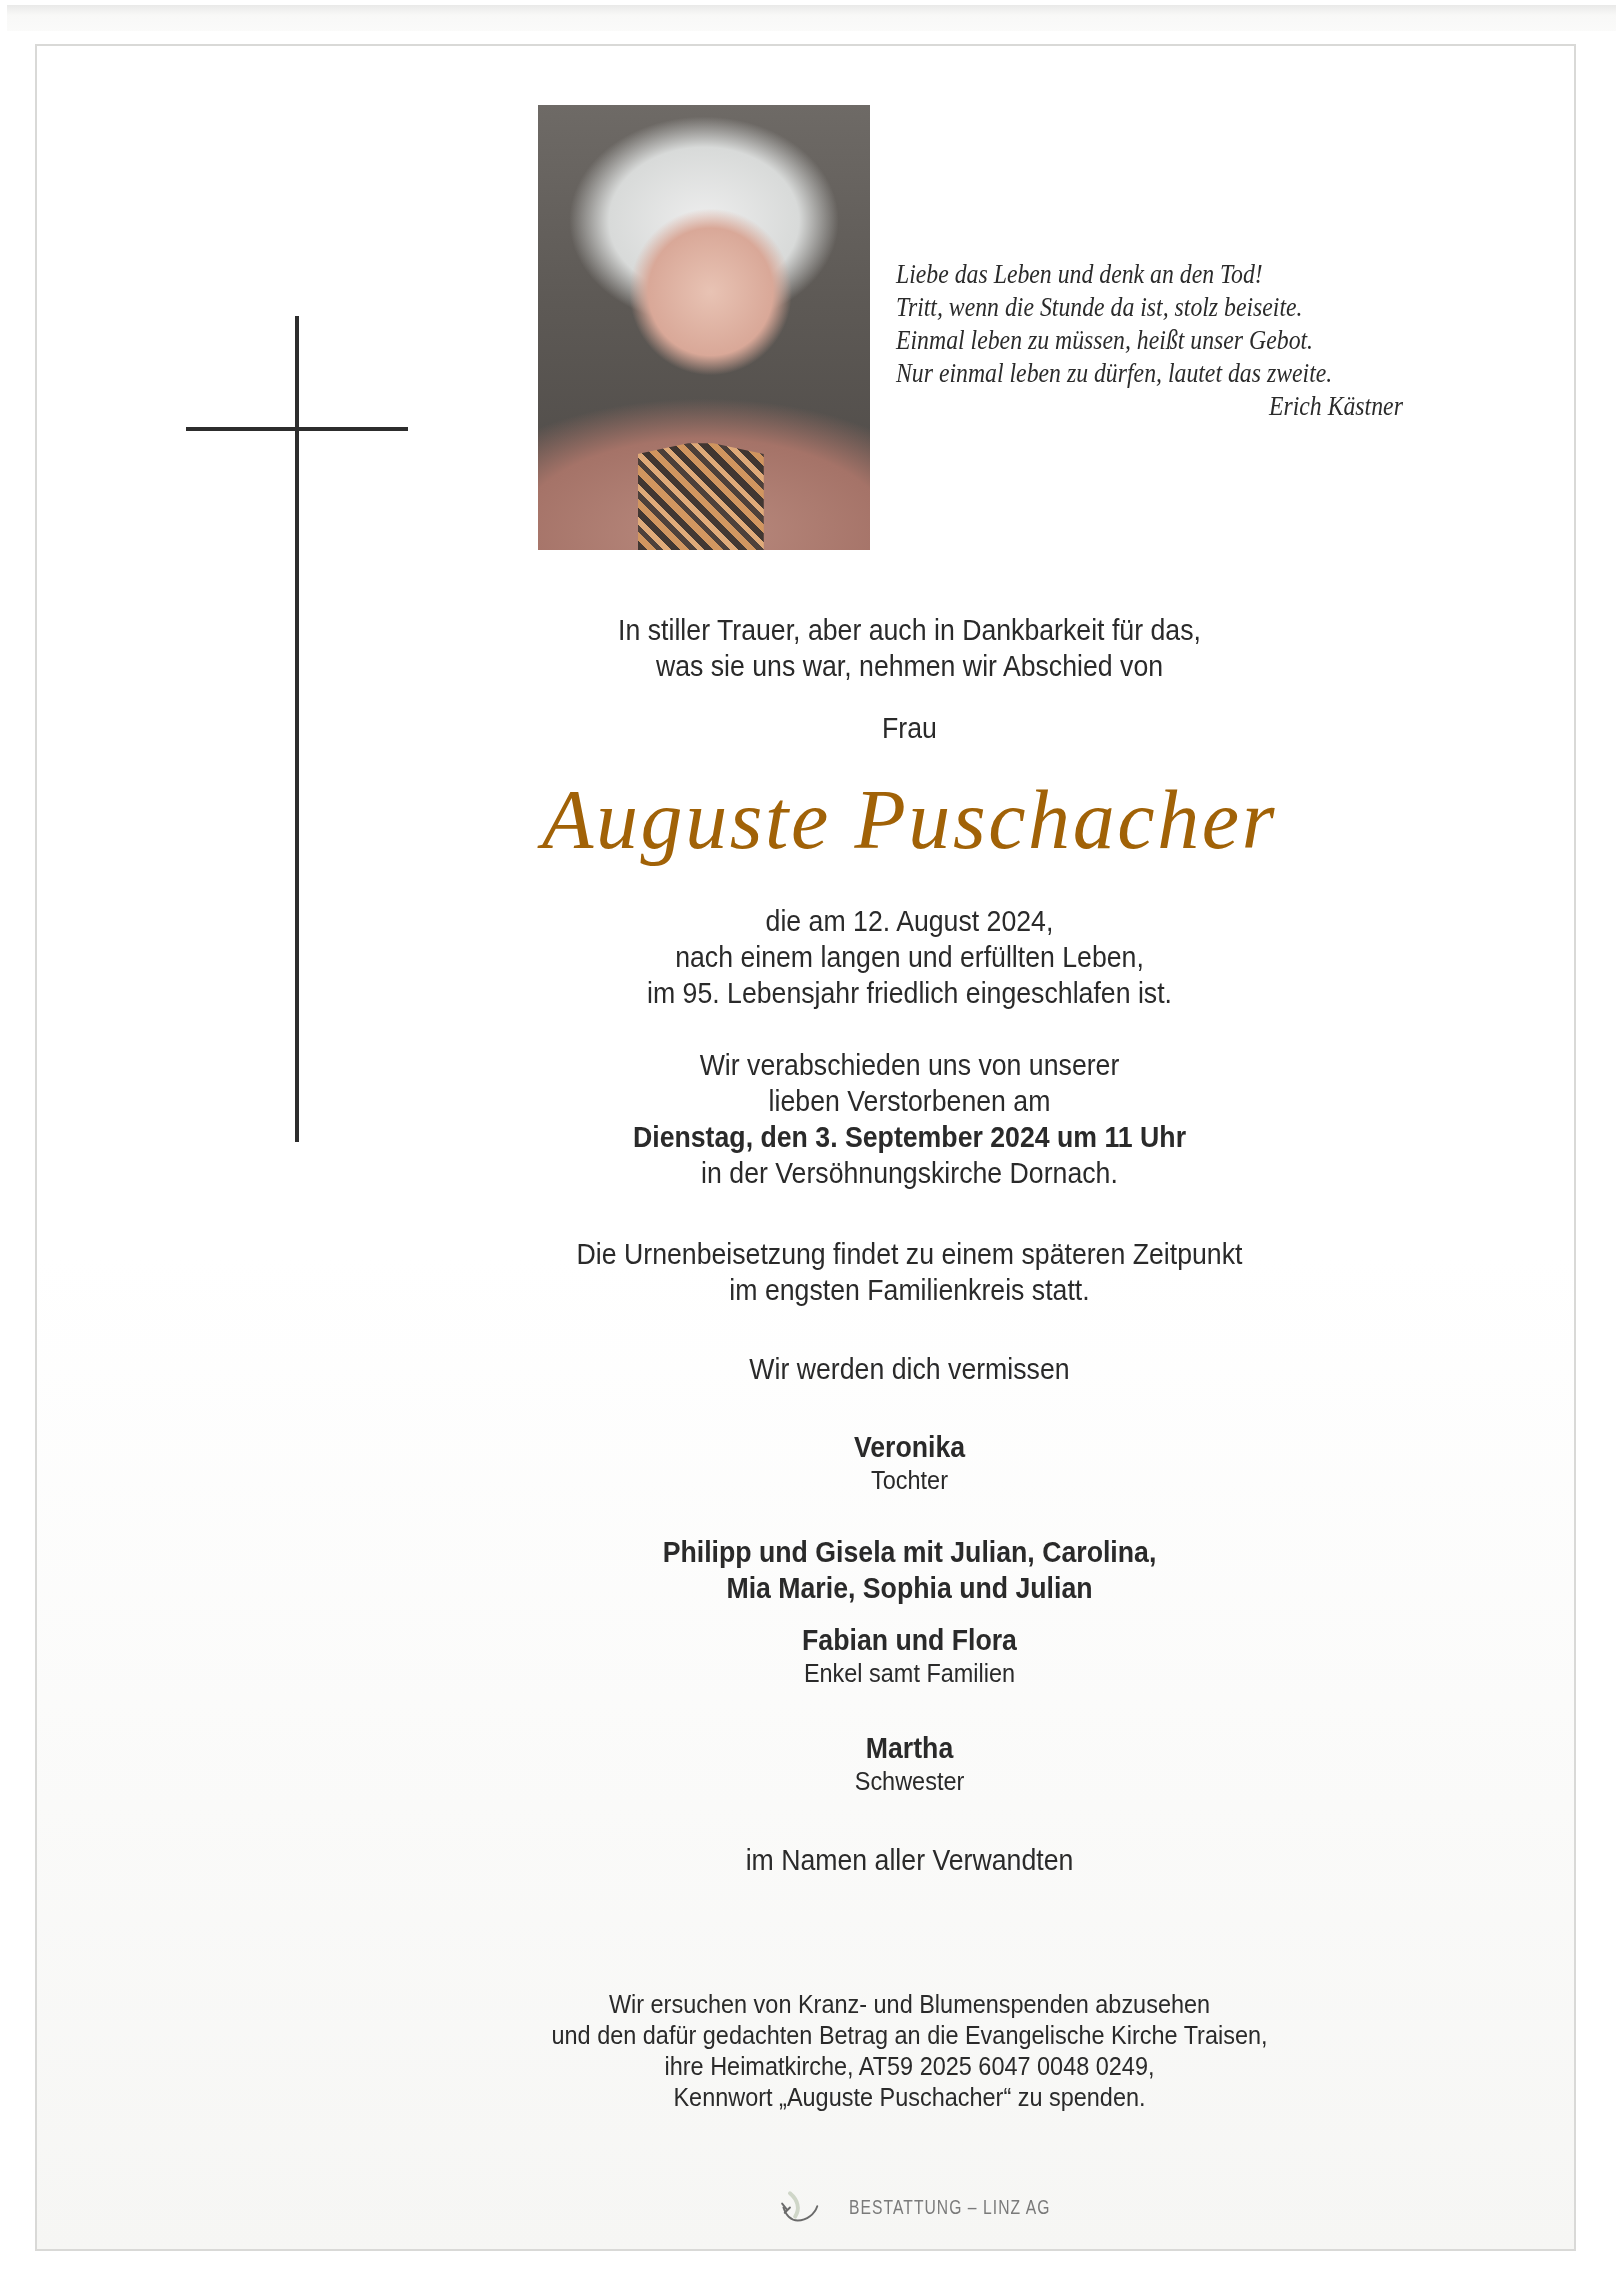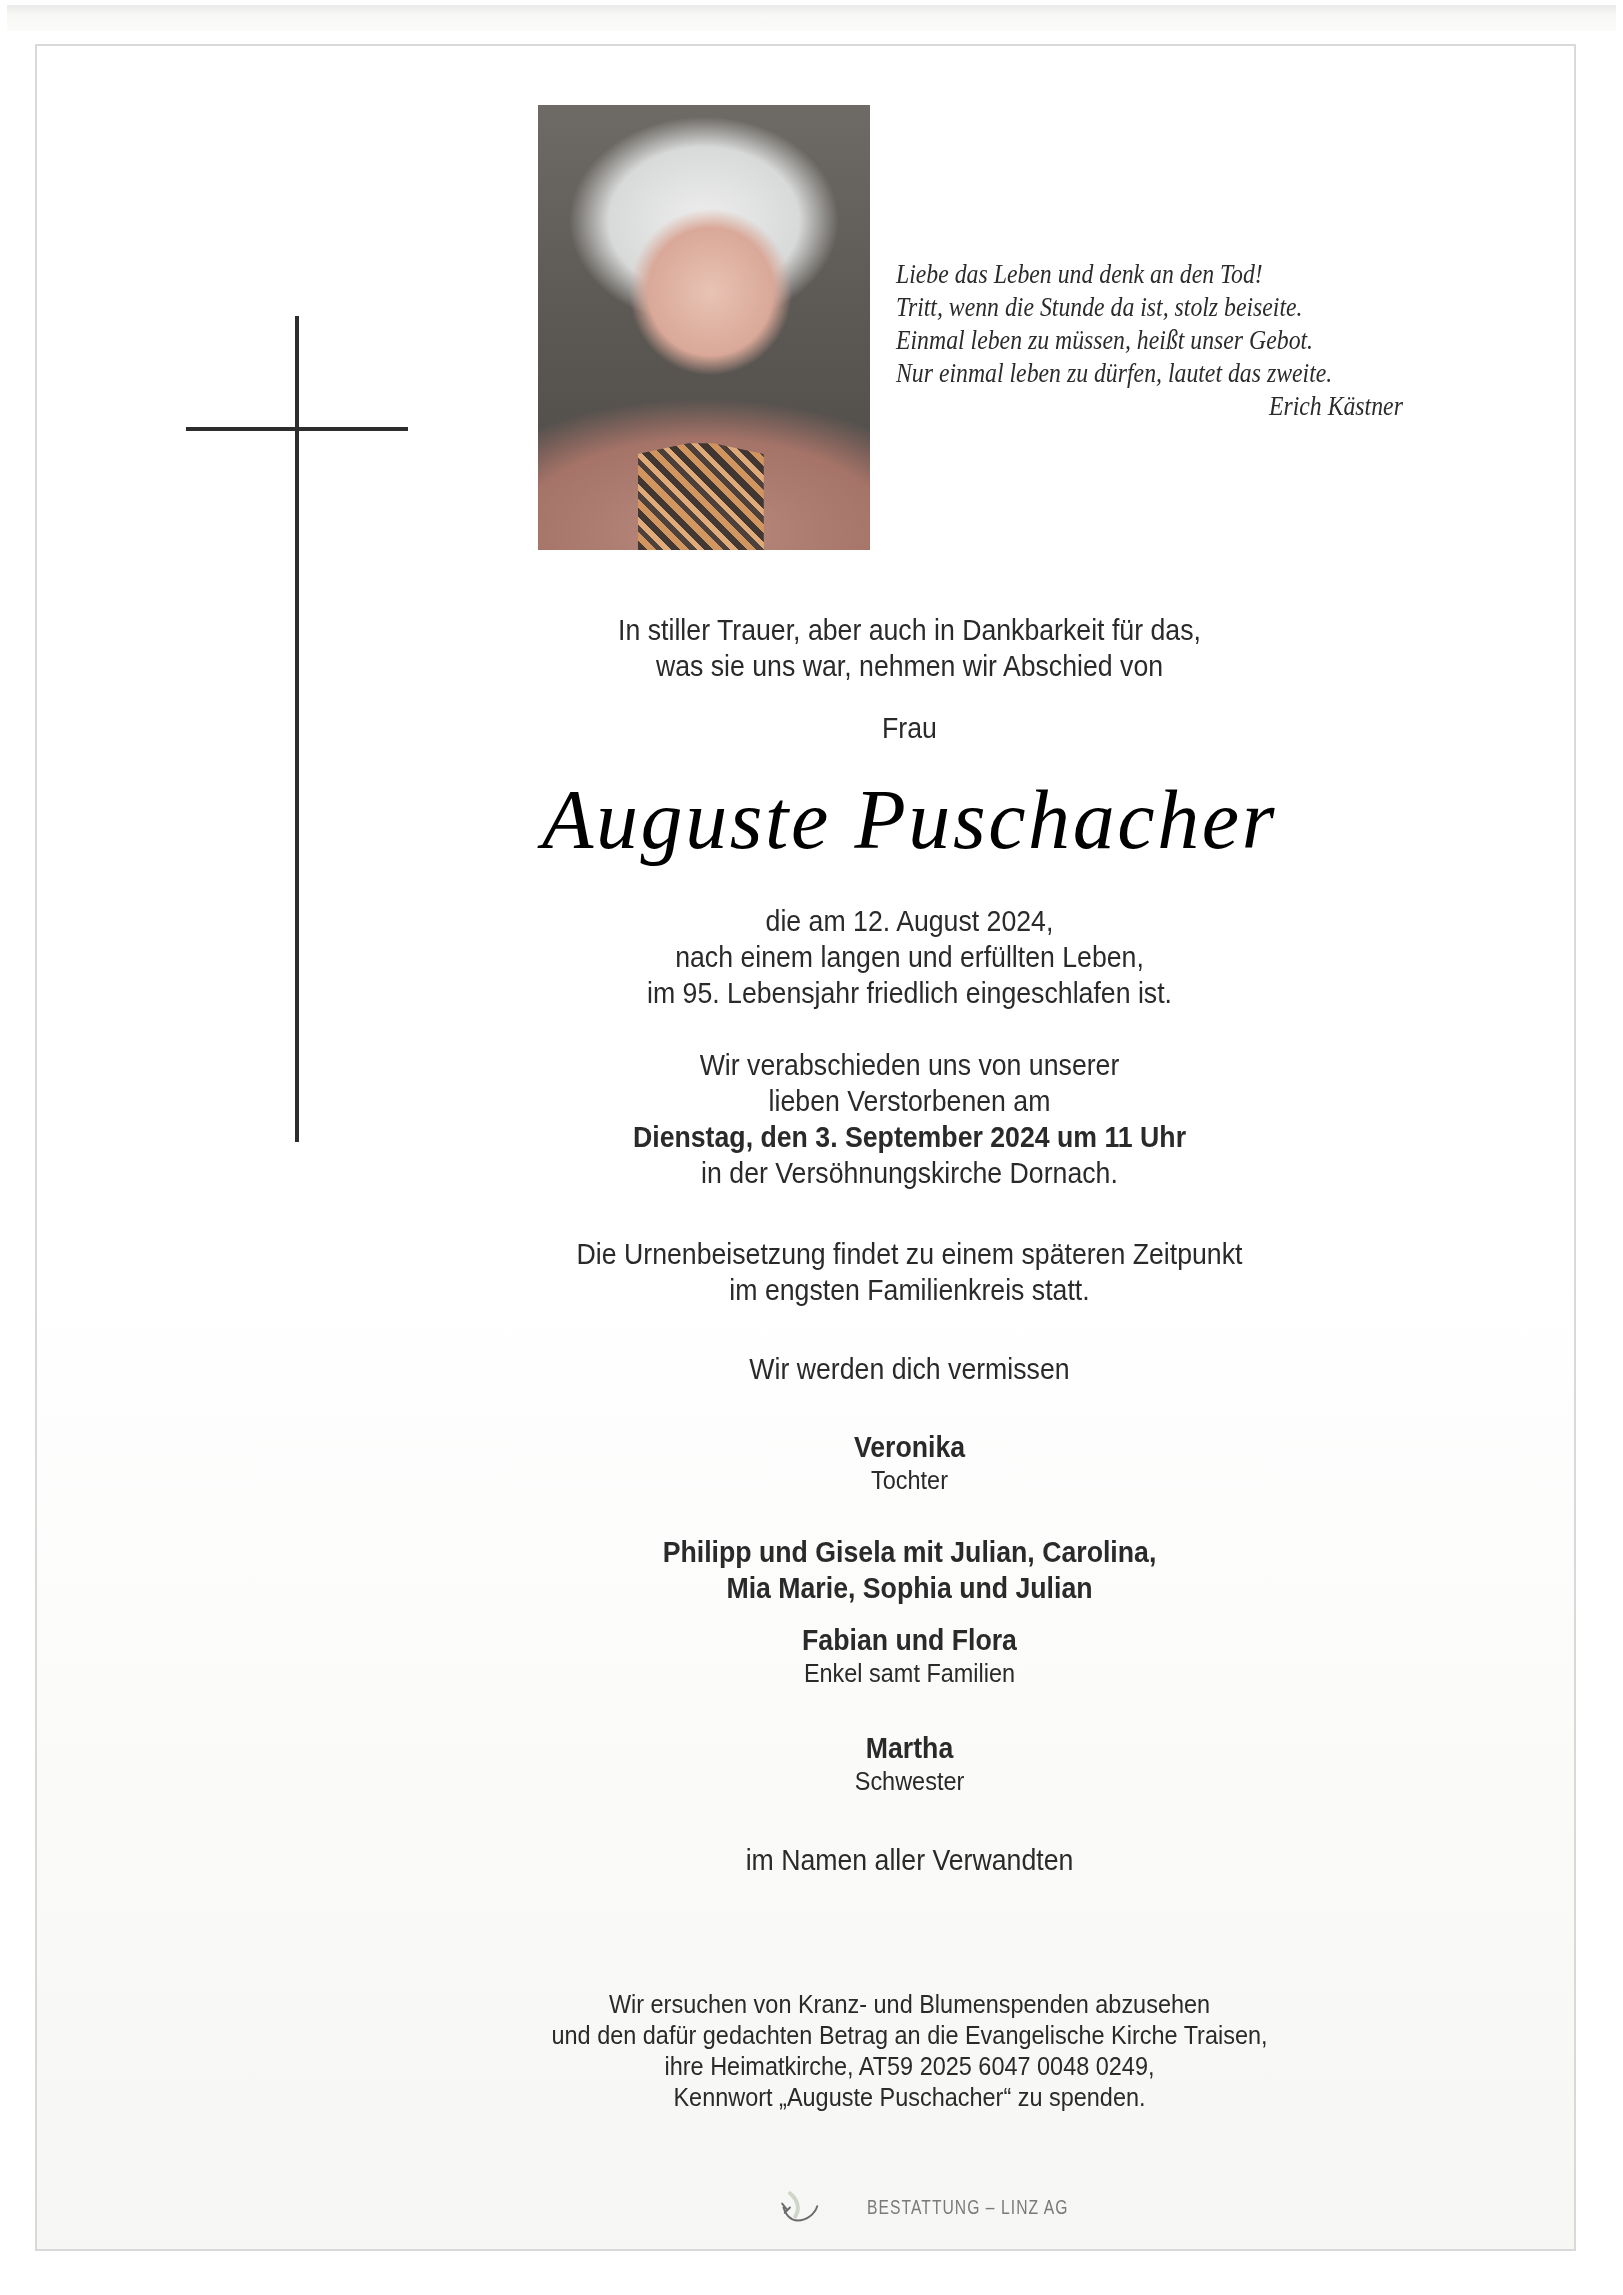--- a/index.html
+++ b/index.html
@@ -51,26 +51,26 @@
   .center-col {
     left: 458px; width: 903px; text-align: center;
     font-size: 29px; line-height: 36px; color: #2a2a2a;
   }
   .center-col div { white-space: nowrap; }
   .narrow { transform: scaleX(.92); transform-origin: center top; }
   .bold { font-weight: bold; }
   .name {
     left: 458px; top: 771px; width: 903px; text-align: center;
     font-family: "Liberation Serif", serif; font-style: italic;
-    font-size: 84px; line-height: 98px; color: #000000;
+    font-size: 84px; line-height: 98px; color: #a16207;
     letter-spacing: 2.6px;
   }
   .small { font-size: 25.5px; line-height: 30px; }
   .logo {
-    left: 778px; top: 2188px; height: 39px; display: flex; align-items: center; gap: 43px;
+    left: 778px; top: 2188px; height: 39px; display: flex; align-items: center; gap: 25px;
   }
   .logo-text {
     font-family: "Liberation Sans Narrow", "Liberation Sans", sans-serif;
     font-size: 19.6px; letter-spacing: 1.3px; color: #7a7a7a;
     transform: scaleX(.8); transform-origin: left center;
   }
 </style>
 </head>
 <body>
 

